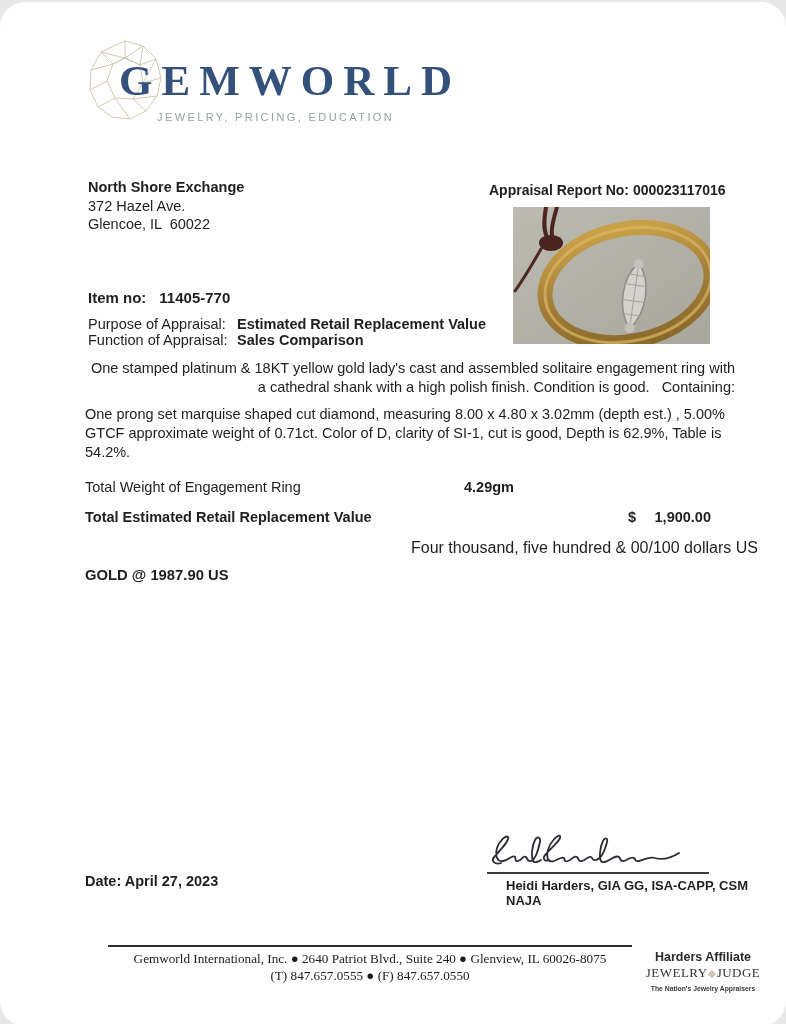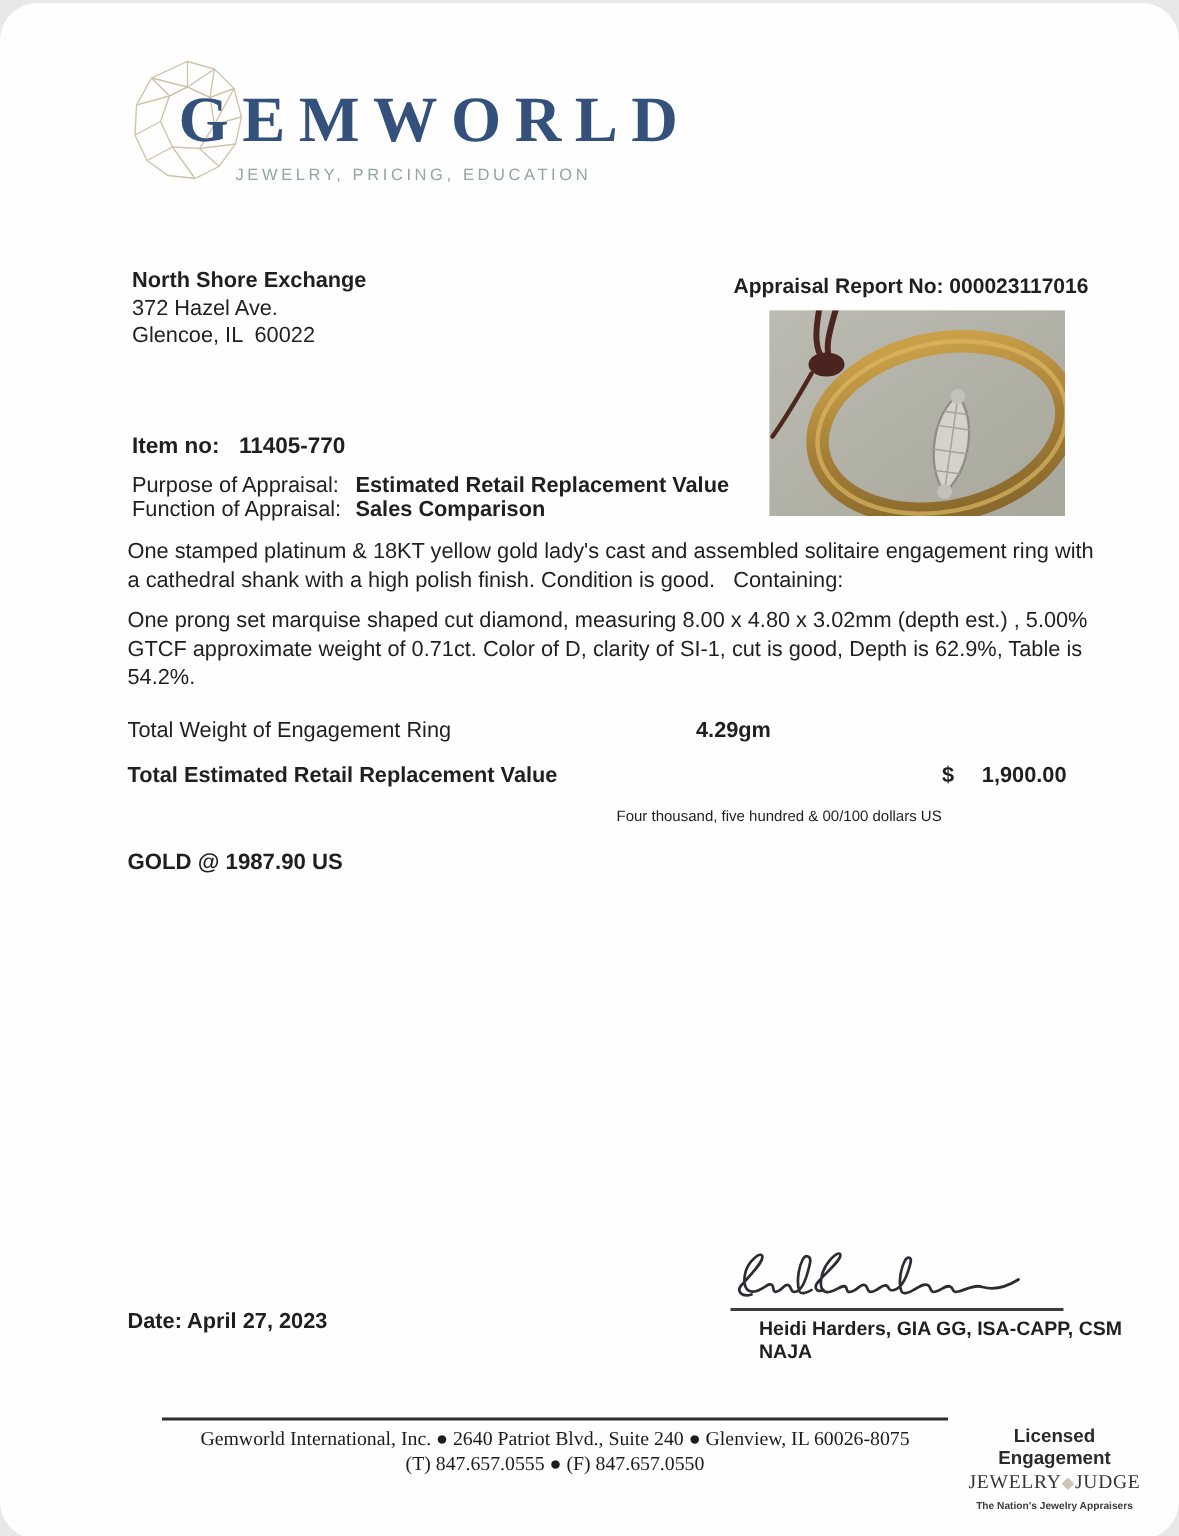--- a/index.html
+++ b/index.html
@@ -26,21 +26,21 @@
   .photo{width:197px;height:137px;background:#b4b3a9;}
   
   .itemno{font-size:15px;font-weight:bold;}
   .itemno .val{margin-left:13px;}
   .kvrow{font-size:14.5px;line-height:16.5px;}
   .kvrow .klabel{position:absolute;left:0;}
   .kvrow .kval{position:absolute;left:149px;font-weight:bold;}
   .para{font-size:14.5px;line-height:19px;}
   .totrow .tlabel{position:absolute;left:0;}
   .totrow .tval{position:absolute;font-weight:bold;}
-  .words{font-size:10px;}
+  .words{font-size:16px;}
   .gold{font-size:14.8px;font-weight:bold;}
   .dateline{font-size:14.5px;font-weight:bold;}
   
   .sigbox{width:222px;height:40px;border-bottom:2px solid #3c3c3c;}
   .appraiser{font-size:13px;font-weight:bold;}
   .credential{font-size:13.5px;font-style:italic;}
   
   .rule{background:#2e2e2e;height:2px;}
   .footer-co{
     font-family:"Liberation Serif",serif;font-size:13.2px;line-height:17px;
@@ -134,21 +134,21 @@
 
   <div class="abs kvrow" style="left:88px;top:314px;width:640px;height:17px;">
     <span class="klabel" data-bind="report.purpose_label">Purpose of Appraisal:</span>
     <span class="kval" data-bind="report.purpose_value">Estimated Retail Replacement Value</span>
   </div>
   <div class="abs kvrow" style="left:88px;top:330px;width:640px;height:17px;">
     <span class="klabel" data-bind="report.function_label">Function of Appraisal:</span>
     <span class="kval" data-bind="report.function_value">Sales Comparison</span>
   </div>
 
-  <div class="abs para" style="left:85px;top:357px;width:650px;" data-bind="description.paragraph1">One stamped platinum &amp; 18KT yellow gold lady's cast and assembled solitaire engagement ring with a cathedral shank with a high polish finish. Condition is good.   Containing:</div>
+  <div class="abs para" style="left:85px;top:357px;width:650px;text-align:right;" data-bind="description.paragraph1">One stamped platinum &amp; 18KT yellow gold lady's cast and assembled solitaire engagement ring with a cathedral shank with a high polish finish. Condition is good.   Containing:</div>
   <div class="abs para" style="left:85px;top:403px;width:655px;" data-bind="description.paragraph2">One prong set marquise shaped cut diamond, measuring 8.00 x 4.80 x 3.02mm (depth est.) , 5.00% GTCF approximate weight of 0.71ct. Color of D, clarity of SI-1, cut is good, Depth is 62.9%, Table is 54.2%.</div>
 
   <div class="abs kvrow totrow" style="left:85px;top:477px;width:650px;height:17px;">
     <span class="tlabel" data-bind="totals.rows.1.label">Total Weight of Engagement Ring</span>
     <span class="tval" style="left:379px;" data-bind="totals.rows.1.value">4.29gm</span>
   </div>
 
   <div class="abs kvrow" style="left:85px;top:507px;width:650px;height:18px;">
     <span class="b" style="position:absolute;left:0;" data-bind="totals.total_label">Total Estimated Retail Replacement Value</span>
     <span class="b" style="position:absolute;left:543px;" data-bind="totals.currency_symbol">$</span>
@@ -171,20 +171,20 @@
   </div>
   <div class="abs appraiser" style="left:506px;top:876px;" data-bind="signature.appraiser">Heidi Harders, GIA GG, ISA-CAPP, CSM NAJA</div>
 
   <div class="abs rule" style="left:108px;top:943px;width:524px;"></div>
   <div class="abs footer-co" style="left:108px;top:948px;width:524px;">
     <div data-bind="footer.company_line">Gemworld International, Inc. ● 2640 Patriot Blvd., Suite 240 ● Glenview, IL 60026-8075</div>
     <div data-bind="footer.phone_line">(T) 847.657.0555 ● (F) 847.657.0550</div>
   </div>
 
   <div class="abs affiliate" style="left:638px;top:948px;width:130px;">
-    <div class="aff1" data-bind="footer.affiliate_line1">Licensed Engagement</div>
+    <div class="aff1" data-bind="footer.affiliate_line1">Harders Affiliate</div>
     <div class="aff2">
       <span data-bind="footer.affiliate_brand_left">JEWELRY</span><span class="dia">◆</span><span data-bind="footer.affiliate_brand_right">JUDGE</span>
     </div>
     <div class="aff3" data-bind="footer.affiliate_tagline">The Nation's Jewelry Appraisers</div>
   </div>
 
 </div>
 
 </body></html>

